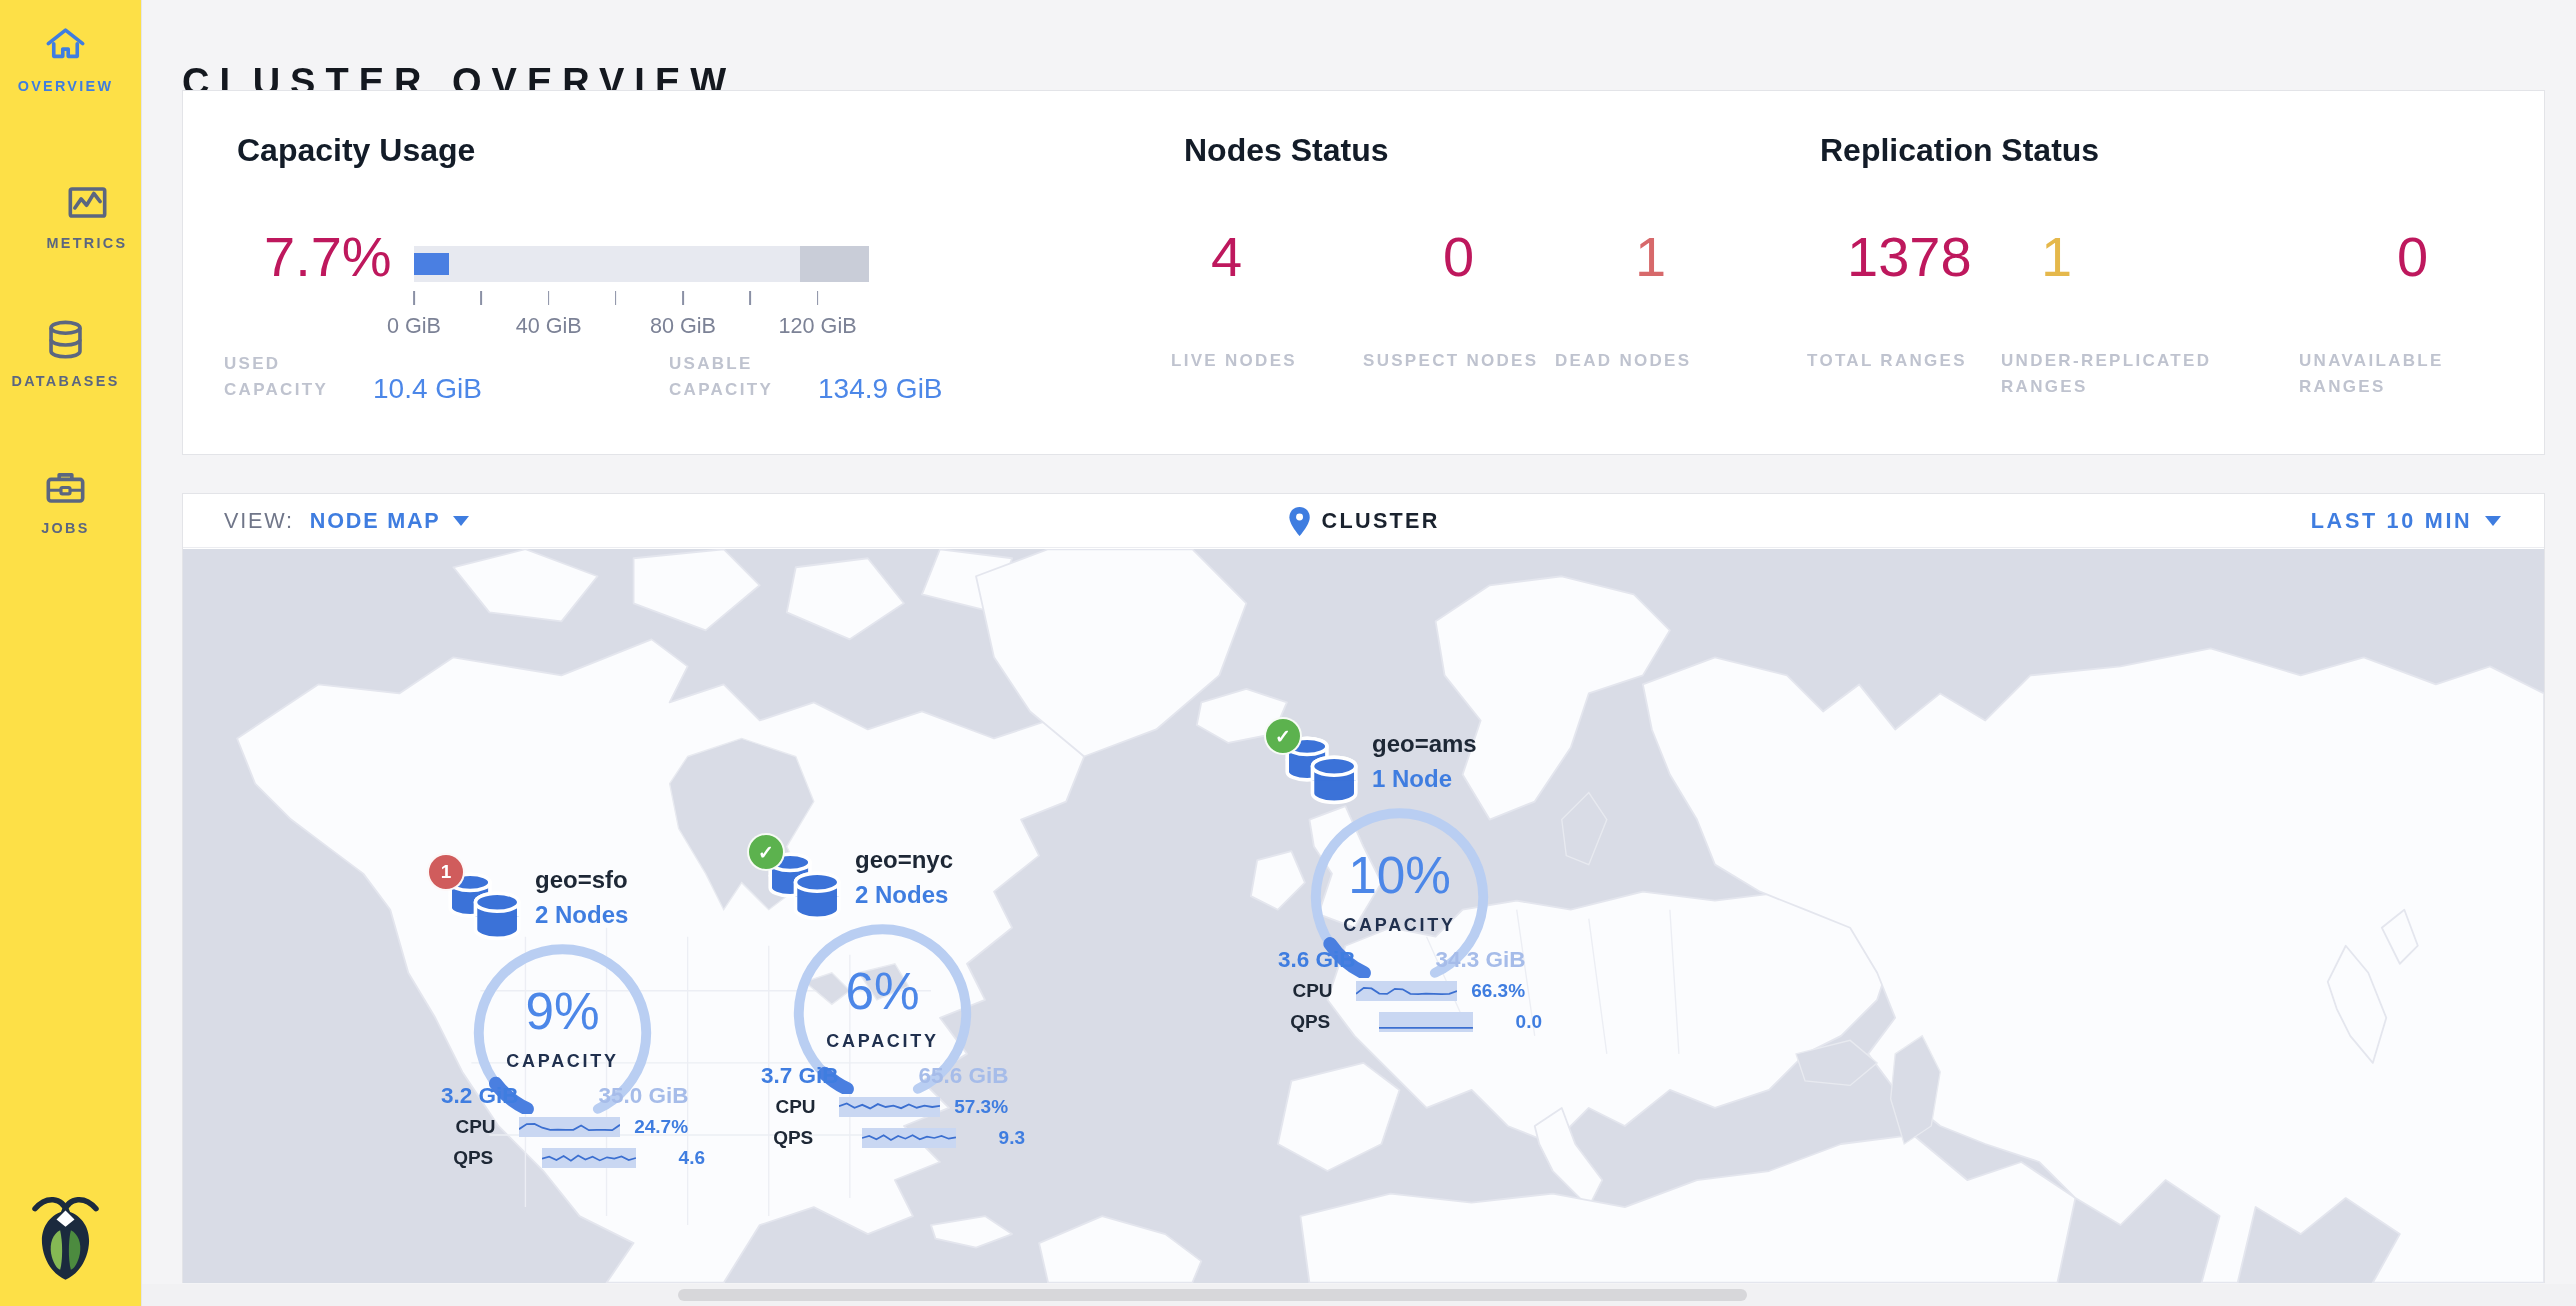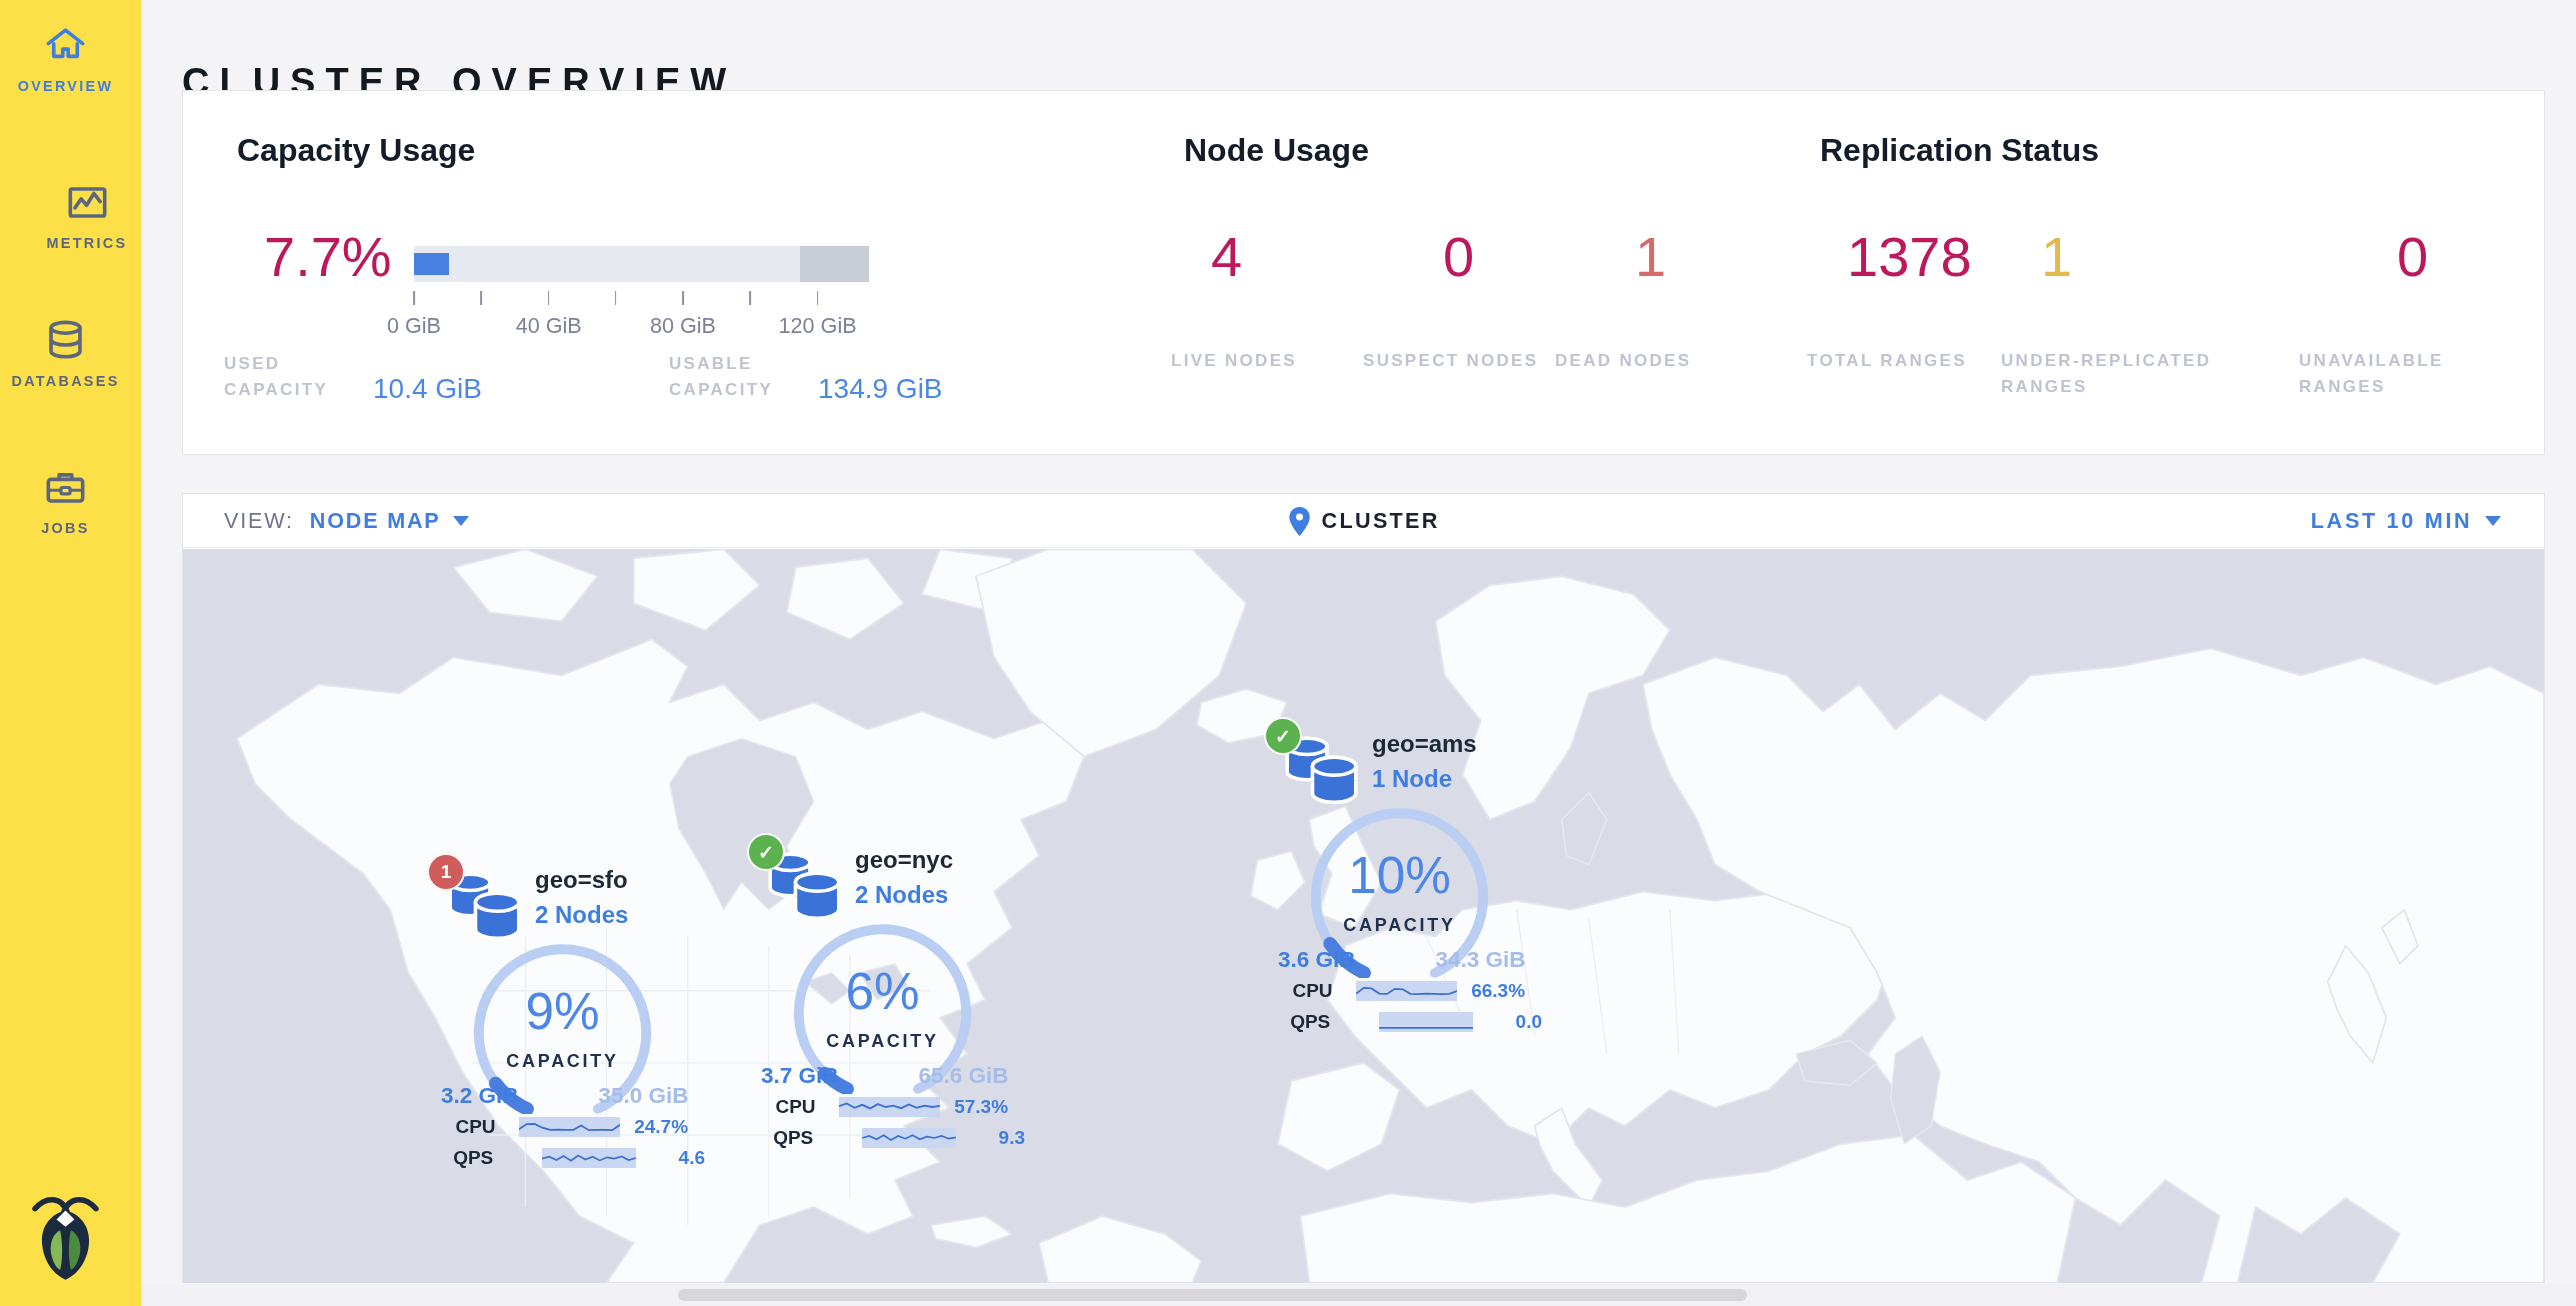--- a/index.html
+++ b/index.html
@@ -190,21 +190,21 @@
         <div class="mini-label">USED CAPACITY</div>
         <div class="mini-value">10.4 GiB</div>
       </div>
       <div class="cap-foot cap-foot-usable">
         <div class="mini-label">USABLE CAPACITY</div>
         <div class="mini-value">134.9 GiB</div>
       </div>
     </div>
 
     <div class="sec sec-nodes">
-      <div class="sec-heading">Node Usage</div>
+      <div class="sec-heading">Nodes Status</div>
       <div class="stat-row">
         <div class="stat-cell big-num stat c-blue">4</div>
         <div class="stat-cell big-num stat c-blue">0</div>
         <div class="stat-cell big-num stat c-red">1</div>
       </div>
       <div class="label-row">
         <div class="stat-cell mini-label">LIVE NODES</div>
         <div class="stat-cell mini-label">SUSPECT NODES</div>
         <div class="stat-cell mini-label">DEAD NODES</div>
       </div>

